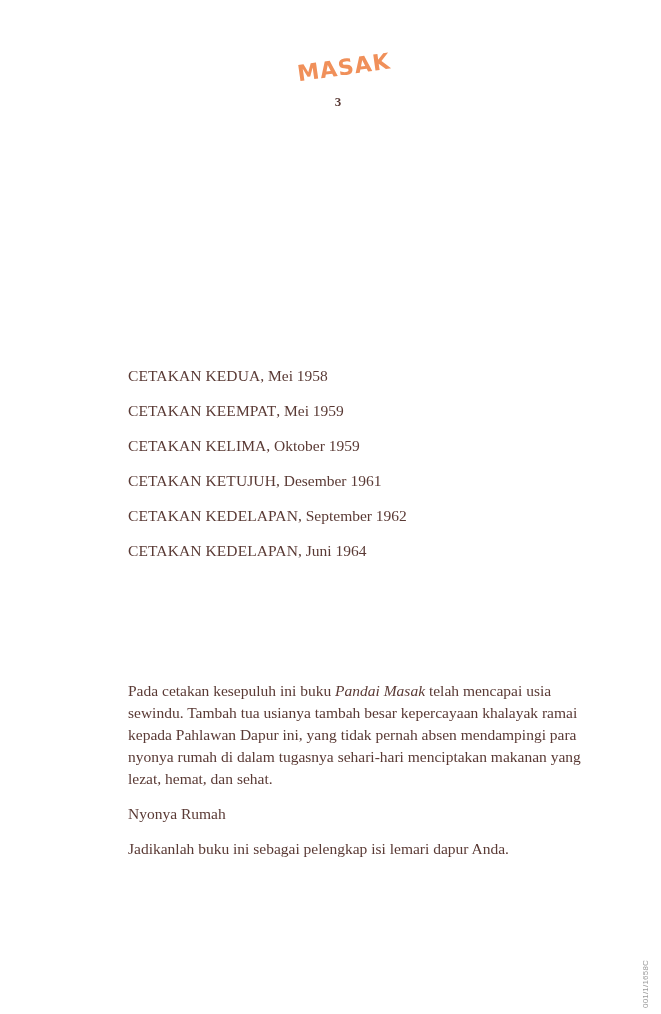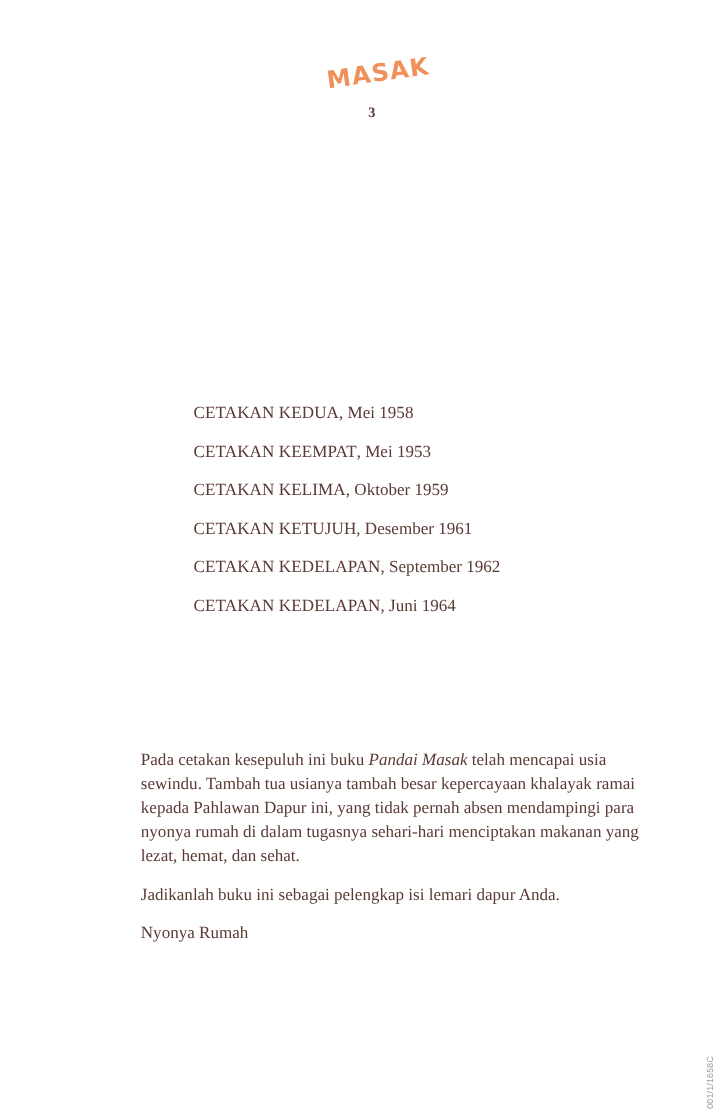--- a/index.html
+++ b/index.html
@@ -50,21 +50,20 @@
       list-style: none;
     }
     .editions li {
       height: 35px;
       line-height: 20px;
       font-size: 15.5px;
       white-space: nowrap;
     }
     .edition-name {
       letter-spacing: 0.1px;
-      margin-left: 48px;
     }
     .preface {
       position: absolute;
       left: 128px;
       top: 680px;
       width: 470px;
       font-size: 15.5px;
       line-height: 22px;
     }
     .preface p {
@@ -87,26 +86,26 @@
     }
   </style>
 </head>
 <body>
 
 <div class="header-logo">MASAK</div>
 <div class="page-number">3</div>
 
 <ul class="editions">
   <li><span class="edition-name">CETAKAN KEDUA</span>, <span>Mei 1958</span></li>
-  <li><span class="edition-name">CETAKAN KEEMPAT</span>, <span>Mei 1953</span></li>
+  <li><span class="edition-name">CETAKAN KEEMPAT</span>, <span>Mei 1959</span></li>
   <li><span class="edition-name">CETAKAN KELIMA</span>, <span>Oktober 1959</span></li>
   <li><span class="edition-name">CETAKAN KETUJUH</span>, <span>Desember 1961</span></li>
   <li><span class="edition-name">CETAKAN KEDELAPAN</span>, <span>September 1962</span></li>
   <li><span class="edition-name">CETAKAN KEDELAPAN</span>, <span>Juni 1964</span></li>
 </ul>
 
 <div class="preface">
   <p><span>Pada cetakan kesepuluh ini buku </span><span class="italic">Pandai Masak</span><span> telah mencapai usia sewindu. Tambah tua usianya tambah besar kepercayaan khalayak ramai kepada Pahlawan Dapur ini, yang tidak pernah absen mendampingi para nyonya rumah di dalam tugasnya sehari-hari menciptakan makanan yang lezat, hemat, dan sehat.</span></p>
+  <p>Nyonya Rumah</p>
   <p>Jadikanlah buku ini sebagai pelengkap isi lemari dapur Anda.</p>
-  <p>Nyonya Rumah</p>
 </div>
 
 <div class="side-code">001/1/1658C</div>
 
 </body></html>

